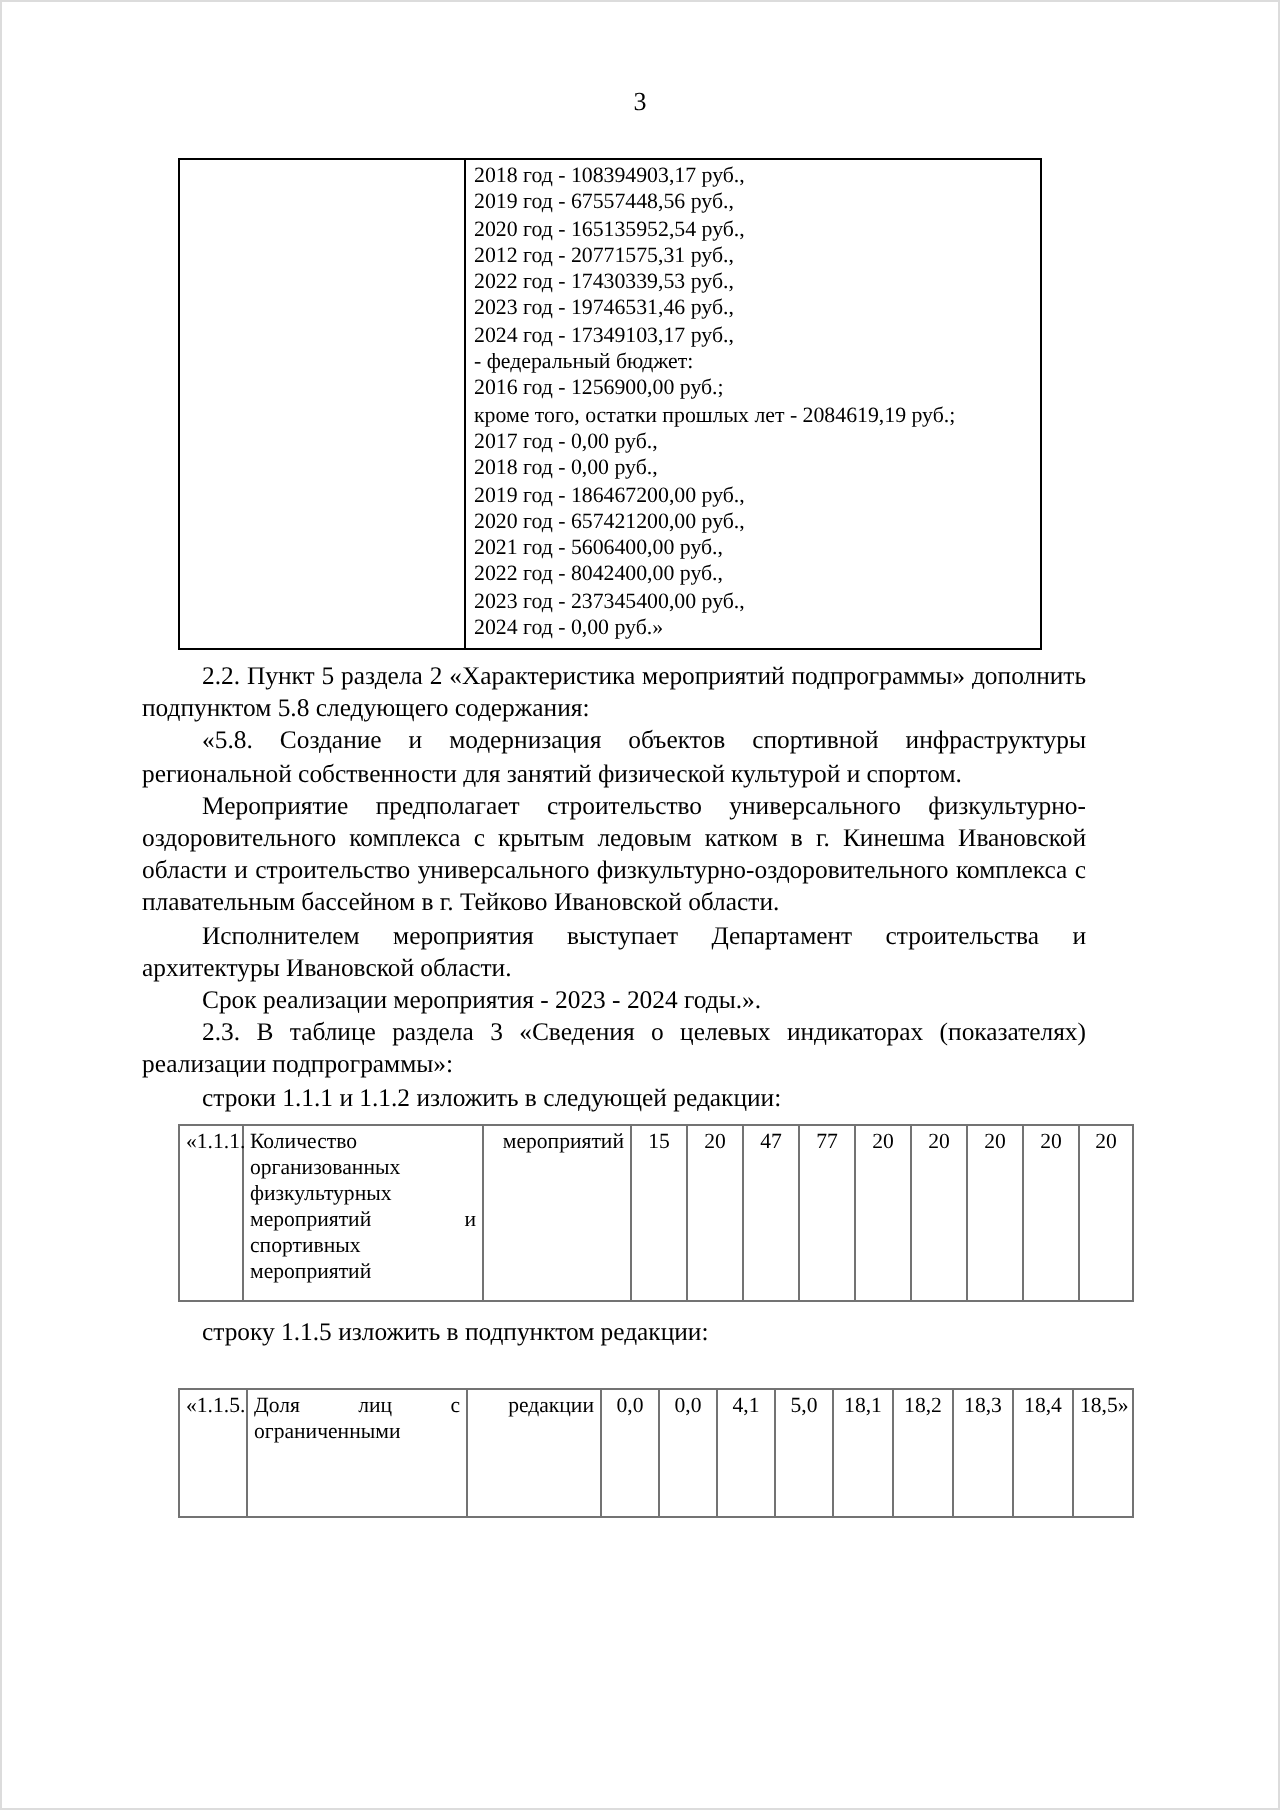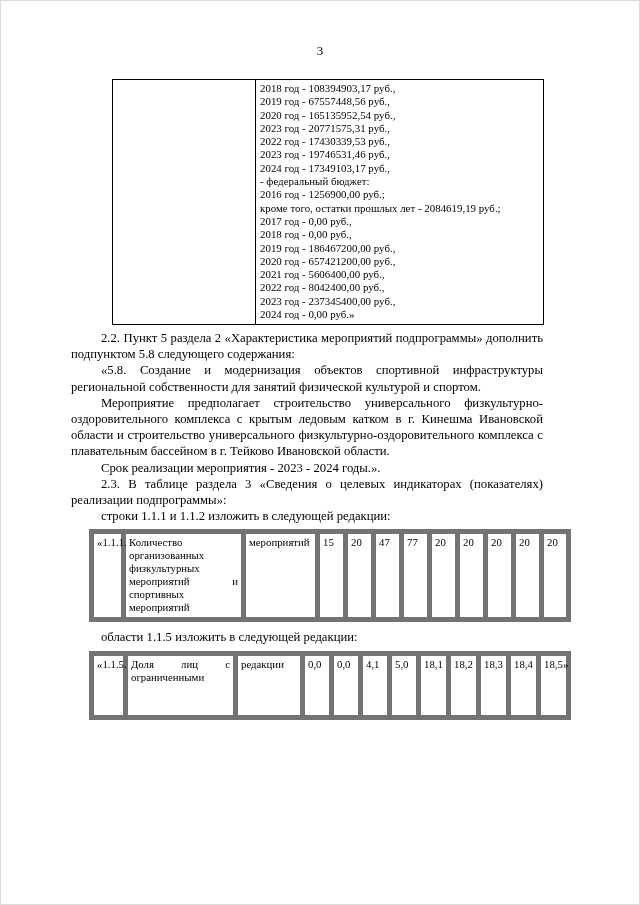--- a/index.html
+++ b/index.html
@@ -16,21 +16,21 @@
   }
   .page-number {
     position: absolute;
     top: 42px; left: 0; right: 0;
     text-align: center;
     font-size: 13px;
   }
   
   .budget-table {
     position: absolute;
-    left: 111px; top: 78px;
+    left: 88px; top: 78px;
     width: 432px;
     border-collapse: collapse;
     table-layout: fixed;
   }
   .budget-table td {
     border: 1px solid #000;
     vertical-align: top;
   }
   .bt-left  { width: 143px; }
   .bt-right { padding: 2px 4px 3px 4px; font-size: 10.9px; line-height: 13.3px; }
@@ -55,48 +55,48 @@
   .ind-table {
     border-collapse: collapse;
     table-layout: fixed;
     width: 477px;
     margin-left: 18px;
     margin-top: 5px;
     font-size: 10.8px;
     line-height: 13px;
   }
   .ind-table td {
-    border: 5px solid #737373;
+    border: 1px solid #737373;
     vertical-align: top;
     padding: 2px 3px;
   }
   .c-num  { text-align: left; }
   .c-name { text-align: justify; }
-  .c-unit { text-align: left; }
-  .c-val  { text-align: left; padding: 2px 1px; }
+  .c-unit { text-align: right; }
+  .c-val  { text-align: center; padding: 2px 1px; }
   .row-tall-1 { height: 88px; }
   .row-tall-2 { height: 87px; }
   .row-cut    { height: 64px; }
 </style>
 </head>
 <body>
 
 <div class="page">
 
   <div class="page-number">3</div>
 
   <table class="budget-table">
     <tbody>
         <tr>
       <td class="bt-left"></td>
       <td class="bt-right">
         <div class="budget-line">2018 год - 108394903,17 руб.,</div>
         <div class="budget-line">2019 год - 67557448,56 руб.,</div>
         <div class="budget-line">2020 год - 165135952,54 руб.,</div>
-        <div class="budget-line">2023 год - 20771575,31 руб.,</div>
+        <div class="budget-line">2012 год - 20771575,31 руб.,</div>
         <div class="budget-line">2022 год - 17430339,53 руб.,</div>
         <div class="budget-line">2023 год - 19746531,46 руб.,</div>
         <div class="budget-line">2024 год - 17349103,17 руб.,</div>
         <div class="budget-line">- федеральный бюджет:</div>
         <div class="budget-line">2016 год - 1256900,00 руб.;</div>
         <div class="budget-line">кроме того, остатки прошлых лет - 2084619,19 руб.;</div>
         <div class="budget-line">2017 год - 0,00 руб.,</div>
         <div class="budget-line">2018 год - 0,00 руб.,</div>
         <div class="budget-line">2019 год - 186467200,00 руб.,</div>
         <div class="budget-line">2020 год - 657421200,00 руб.,</div>
@@ -107,20 +107,21 @@
       </td>
     </tr>
   </tbody>
     </table>
 
   <div class="content">
 
     <p class="para">2.2. Пункт 5 раздела 2 «Характеристика мероприятий подпрограммы» дополнить подпунктом 5.8 следующего содержания:</p>
     <p class="para">«5.8. Создание и модернизация объектов спортивной инфраструктуры региональной собственности для занятий физической культурой и спортом.</p>
     <p class="para">Мероприятие предполагает строительство универсального физкультурно-оздоровительного комплекса с крытым ледовым катком в г. Кинешма Ивановской области и строительство универсального физкультурно-оздоровительного комплекса с плавательным бассейном в г. Тейково Ивановской области.</p>
+    <p class="para">Исполнителем мероприятия выступает Департамент строительства и архитектуры Ивановской области.</p>
     <p class="para">Срок реализации мероприятия - 2023 - 2024 годы.».</p>
     <p class="para">2.3. В таблице раздела 3 «Сведения о целевых индикаторах (показателях) реализации подпрограммы»:</p>
     <p class="para">строки 1.1.1 и 1.1.2 изложить в следующей редакции:</p>
 
     <table class="ind-table">
       <colgroup>
         <col style="width:32px">
           <col style="width:120px">
           <col style="width:74px">
         <col style="width:28px">
@@ -144,23 +145,23 @@
         <td class="c-val">77</td>
         <td class="c-val">20</td>
         <td class="c-val">20</td>
         <td class="c-val">20</td>
         <td class="c-val">20</td>
         <td class="c-val">20</td>
       </tr>
     </tbody>
       </table>
 
-    <p class="para after-table">области 1.1.5 изложить в следующей редакции:</p>
+    <p class="para after-table">строку 1.1.5 изложить в подпунктом редакции:</p>
 
-    <table class="ind-table" style="margin-top:5px;border-radius:31px;">
+    <table class="ind-table" style="margin-top:20px;border-radius:31px;">
       <colgroup>
         <col style="width:34px">
           <col style="width:110px">
           <col style="width:67px">
         <col style="width:29px">
           <col style="width:29px">
           <col style="width:29px">
         <col style="width:29px">
           <col style="width:30px">
           <col style="width:30px">

